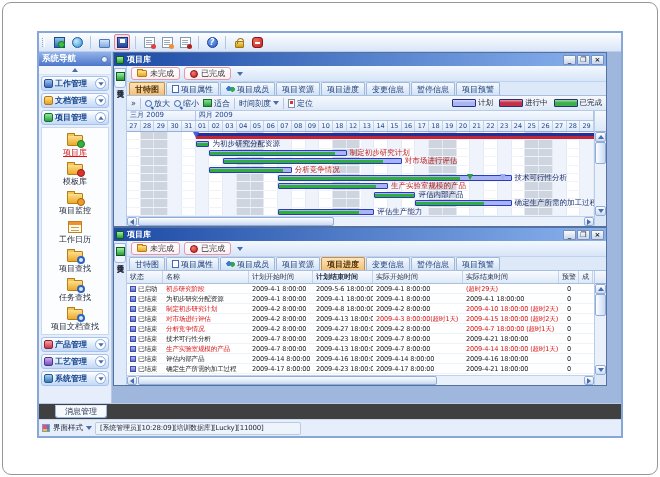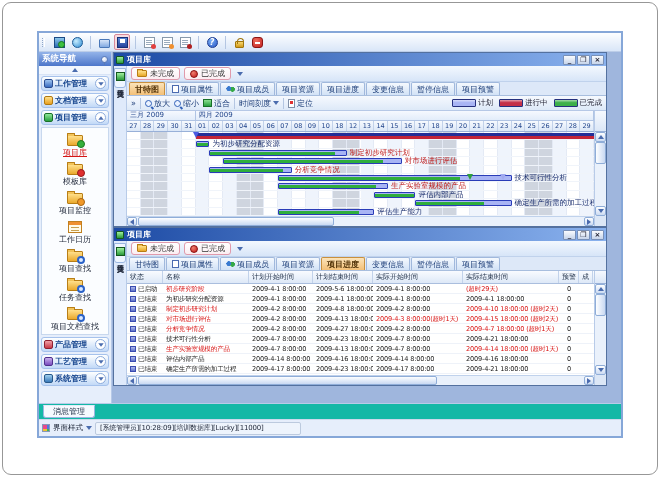--- a/index.html
+++ b/index.html
@@ -135,21 +135,21 @@
 .table-area{flex:1;display:flex;min-height:0;background:#fff}
 .tleft{flex:1;display:flex;flex-direction:column;min-width:0}
 .thead{height:13px;flex:none;display:flex;background:linear-gradient(#f9fbff,#dde8f7);border-bottom:1px solid #aabede}
 .th{flex:none;font-size:7px;color:#1c2c44;line-height:12px;padding:0 3px;border-right:1px solid #c2d2ea;overflow:hidden;white-space:nowrap}
 .tbody{flex:1;background:#fff;overflow:hidden}
 .trow{display:flex;height:10px;border-bottom:1px solid #eef2f9;align-items:center}
 .td{flex:none;font-size:6.6px;color:#222;line-height:10px;padding:0 3px;overflow:hidden;white-space:nowrap;letter-spacing:-.2px}
 .td.red,.red{color:#d81616}
 .stic{display:inline-block;width:6px;height:6px;background:linear-gradient(#aeb8ec,#6072c8);border:1px solid #3a4cb0;margin-right:2px;vertical-align:-1px}
 
-.msgbar{height:16px;flex:none;background:#14b8a6;border-top:1px solid #b8cbe8;display:flex;align-items:flex-start;padding:1px 0 0 4px}
+.msgbar{height:16px;flex:none;background:#404040;border-top:1px solid #b8cbe8;display:flex;align-items:flex-start;padding:1px 0 0 16px}
 .msgtab{height:13px;background:#f6faff;border:1px solid #9ab6e0;border-top:1px solid #e2ecf9;border-radius:0 0 3px 3px;font-size:8px;color:#1c2c44;padding:0 9px;line-height:12px}
 .statusbar{height:17px;flex:none;background:#e6eefb;border-top:1px solid #cdd9ec;display:flex;align-items:center;gap:3px;padding:0 3px;font-size:7.5px;color:#1c2436}
 .scell{height:13px;border:1px solid #bccade;border-radius:2px;display:flex;align-items:center;padding:0 4px;background:#eef4fc;white-space:nowrap;overflow:hidden}
 .scell.company{width:104px;flex:none}
 .scell.op{flex:1}
 .stylebox{display:flex;align-items:center;gap:3px;flex:none}
 .styic{width:8px;height:8px;background-image:linear-gradient(#e84a8a,#e84a8a),linear-gradient(#4a7ae0,#4a7ae0),linear-gradient(#f0c030,#f0c030),linear-gradient(#40b060,#40b060);background-size:4px 4px;background-position:0 0,4px 0,0 4px,4px 4px;background-repeat:no-repeat;border:1px solid #8898b8}
 .scell.session{width:206px;flex:none;font-size:7px;letter-spacing:-.2px}
 </style>
 </head>
@@ -605,21 +605,21 @@
                   <span class="ptab">
                     <span>项目预警</span>
                   </span>
                 </div>
               <div class="table-area">
                 <div class="tleft">
                   <div class="thead" id="thead">
                       <span class="th" style="width: 36px;">状态</span>
                       <span class="th" style="width: 86px;">名称</span>
                       <span class="th" style="width: 64px;">计划开始时间</span>
-                      <span class="th" style="width: 60px;">计划结束时间</span>
+                      <span class="th" style="width: 60px; font-weight: bold;">计划结束时间</span>
                       <span class="th" style="width: 90px;">实际开始时间</span>
                       <span class="th" style="width: 96px;">实际结束时间</span>
                       <span class="th" style="width: 20px;">预警</span>
                       <span class="th" style="width: 14px;">成</span>
                     </div>
                   <div class="tbody" id="tbody">
                       <div class="trow">
                         <span class="td" style="width: 36px;"><i class="stic"></i>已启动</span>
                         <span class="td red" style="width: 86px;">初步研究阶段</span>
                         <span class="td" style="width: 64px;">2009-4-1 8:00:00</span>

